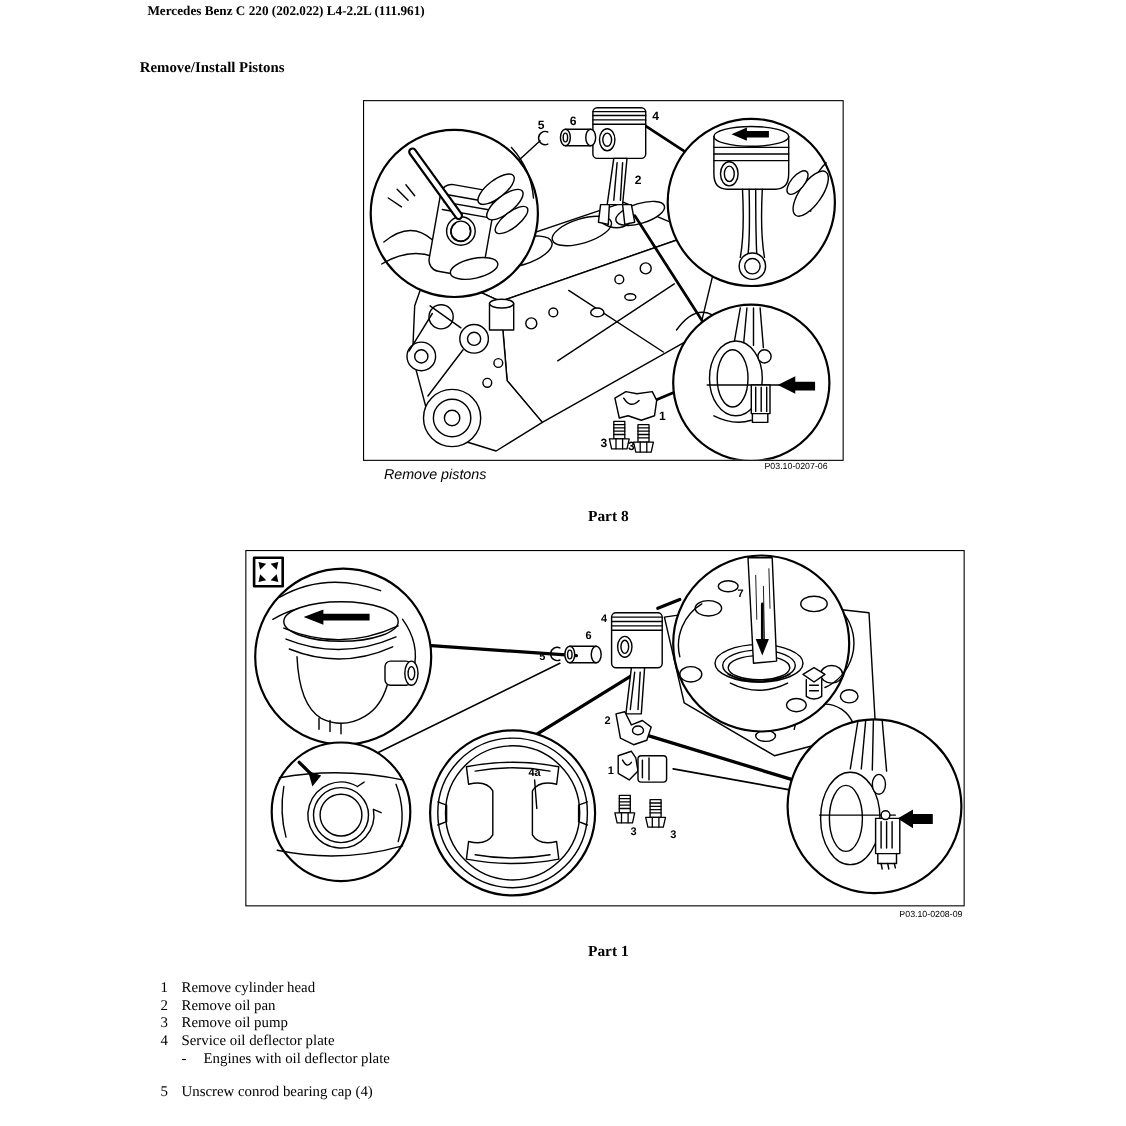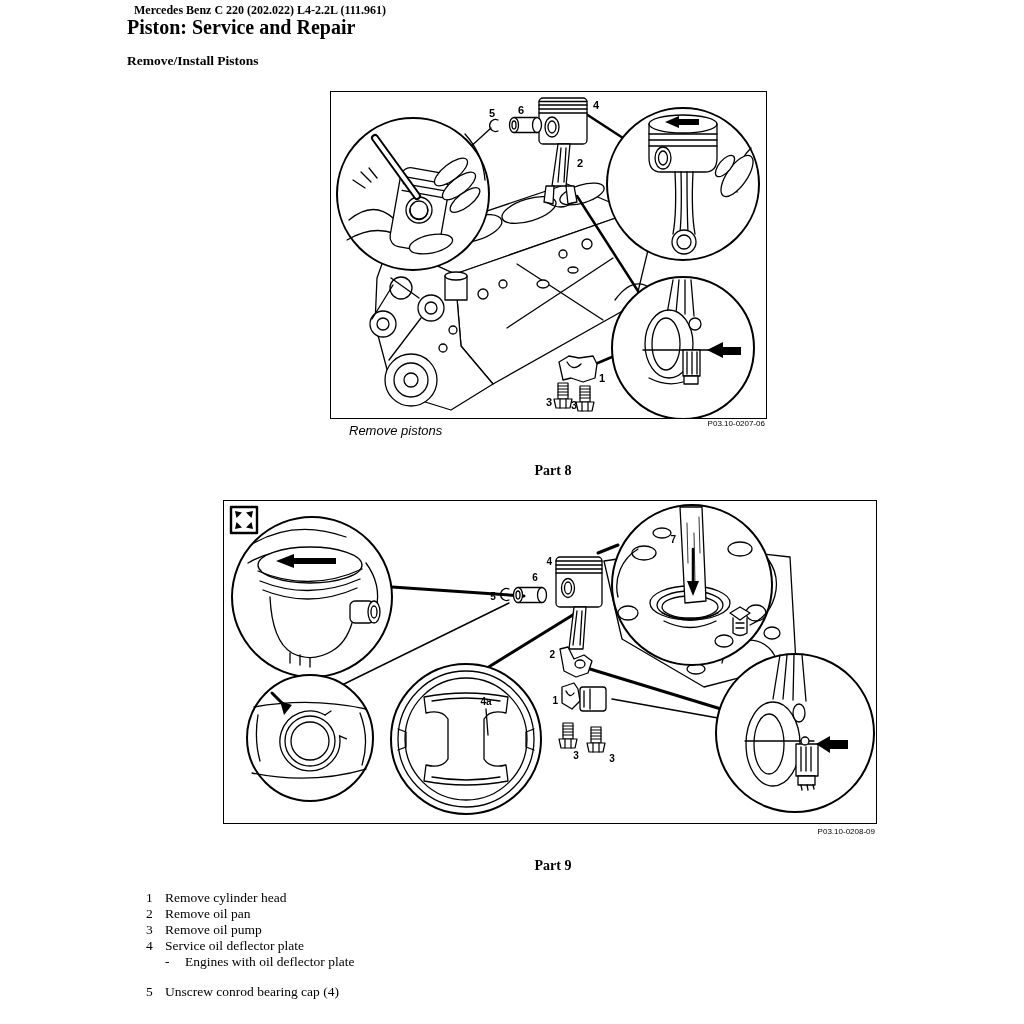--- a/index.html
+++ b/index.html
@@ -8,21 +8,21 @@
   .abs{position:absolute;}
   .model-line{left:134px;top:3px;font-size:12px;font-weight:bold;white-space:nowrap;}
   .page-title{left:127px;top:16px;font-size:20px;font-weight:bold;white-space:nowrap;}
   .section-heading{left:127px;top:53px;font-size:13.5px;font-weight:bold;white-space:nowrap;}
   .fig-frame{border:1.6px solid #000;background:#fff;}
   #fig1-frame{left:330px;top:91px;width:435px;height:326px;}
   #fig2-frame{left:223px;top:500px;width:652px;height:322px;}
   .fig-caption{left:349px;top:423px;font-family:"Liberation Sans",sans-serif;
                font-style:italic;font-size:13px;white-space:nowrap;}
   .fig-code{font-family:"Liberation Sans",sans-serif;font-size:8px;white-space:nowrap;}
-  #fig1-code{left:695px;top:419px;width:70px;text-align:right;}
+  #fig1-code{left:695px;top:419px;width:70px;text-align:left;}
   #fig2-code{left:770px;top:827px;width:105px;text-align:right;}
   .part-label{width:200px;text-align:center;font-size:14px;font-weight:bold;}
   #part1{left:453px;top:463px;}
   #part2{left:453px;top:858px;}
   #procedure{left:127px;top:890px;width:520px;font-size:13.5px;line-height:16px;}
   #procedure .heading{font-weight:bold;}
   .step{display:flex;padding-left:19px;}
   .step .num{width:19px;flex:none;}
   .step.sub{padding-left:38px;}
   .step.sub .num{width:20px;}
@@ -31,21 +31,20 @@
   svg .co{font-family:"Liberation Sans",sans-serif;font-weight:bold;fill:#000;stroke:none;}
   #fig1-svg .co{font-size:11px;}
   #fig2-svg .co{font-size:10px;}
 </style>
 </head>
 <body>
 
 <div id="page">
 
   <div class="abs model-line">Mercedes Benz C 220 (202.022) L4-2.2L (111.961)</div>
-  <div class="abs page-title">Piston: Service and Repair</div>
   <div class="abs section-heading">Remove/Install Pistons</div>
 
   <div class="abs fig-frame" id="fig1-frame">
     <svg id="fig1-svg" width="435" height="326" viewBox="0 0 435 326">
       <defs>
         <g id="boltA" stroke="#000" fill="#fff" stroke-width="1.2">
           <rect x="-5" y="0" width="10" height="16"></rect>
           <path d="M-5,3 H5 M-5,6 H5 M-5,9 H5 M-5,12 H5" fill="none"></path>
           <polygon points="-9,16 9,16 7,25 -7,25"></polygon>
           <path d="M-3,16 V25 M3,16 V25" fill="none"></path>
@@ -337,21 +336,21 @@
         <text class="co" x="452" y="42" text-anchor="end">7</text>
         <text class="co" x="262" y="204" text-anchor="middle">4a</text>
         <text class="co" x="334" y="203" text-anchor="end">1</text>
         <text class="co" x="352" y="258" text-anchor="middle">3</text>
         <text class="co" x="388" y="261" text-anchor="middle">3</text>
       </g>
     </svg>
   </div>
 
   <div class="abs fig-code" id="fig2-code">P03.10-0208-09</div>
-  <div class="abs part-label" id="part2">Part 9</div>
+  <div class="abs part-label" id="part2">Part 1</div>
 
   <div class="abs" id="procedure">
     <div class="step">
       <span class="num">1</span>
       <span class="txt">Remove cylinder head</span>
     </div>
     <div class="step">
       <span class="num">2</span>
       <span class="txt">Remove oil pan</span>
     </div>

